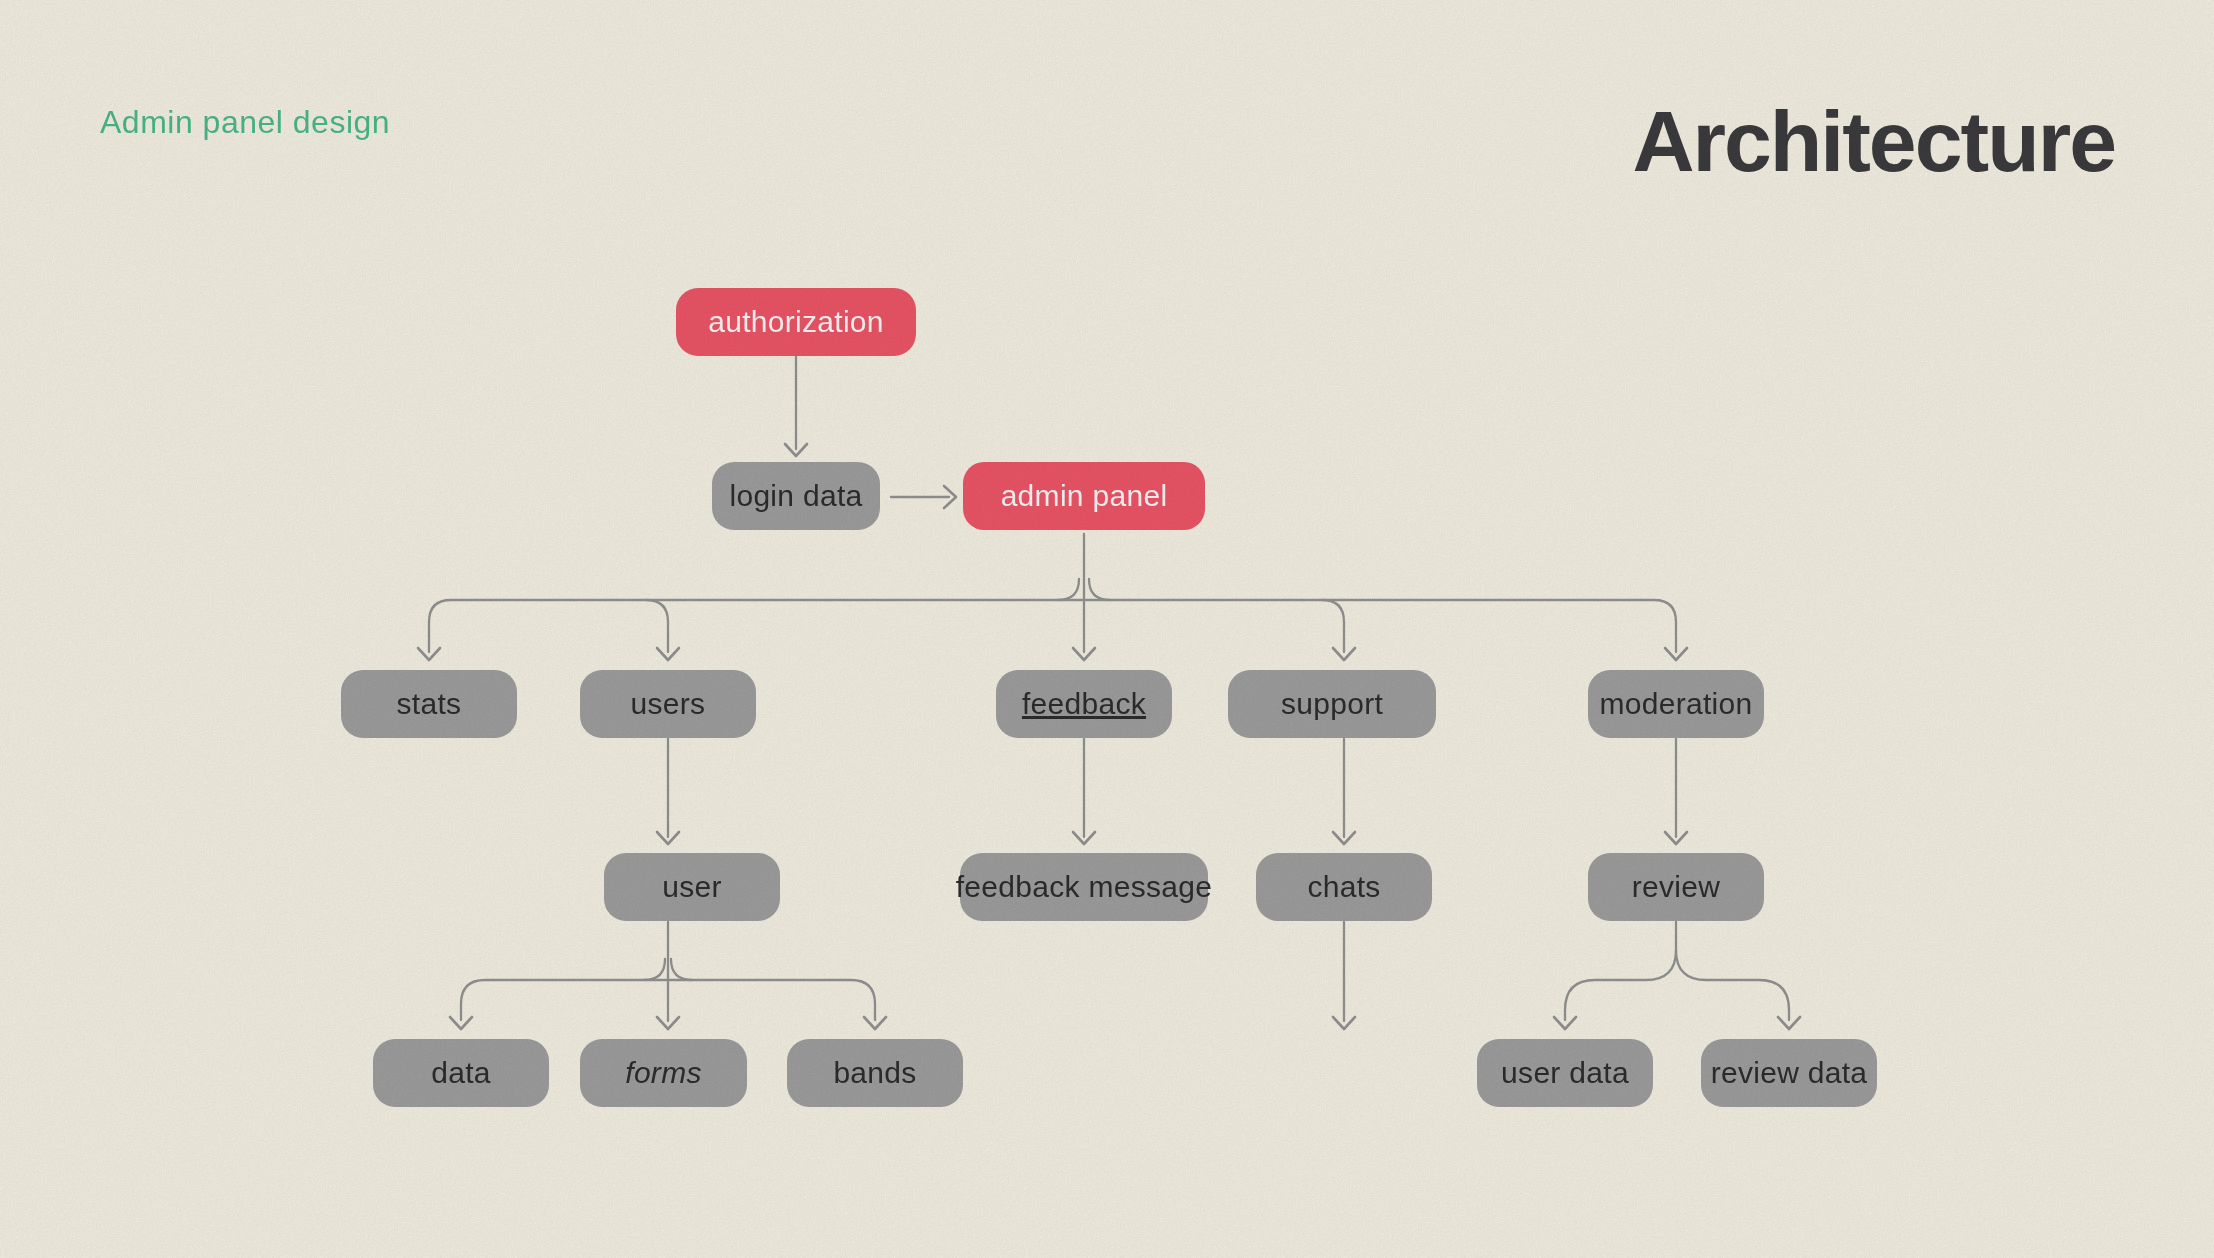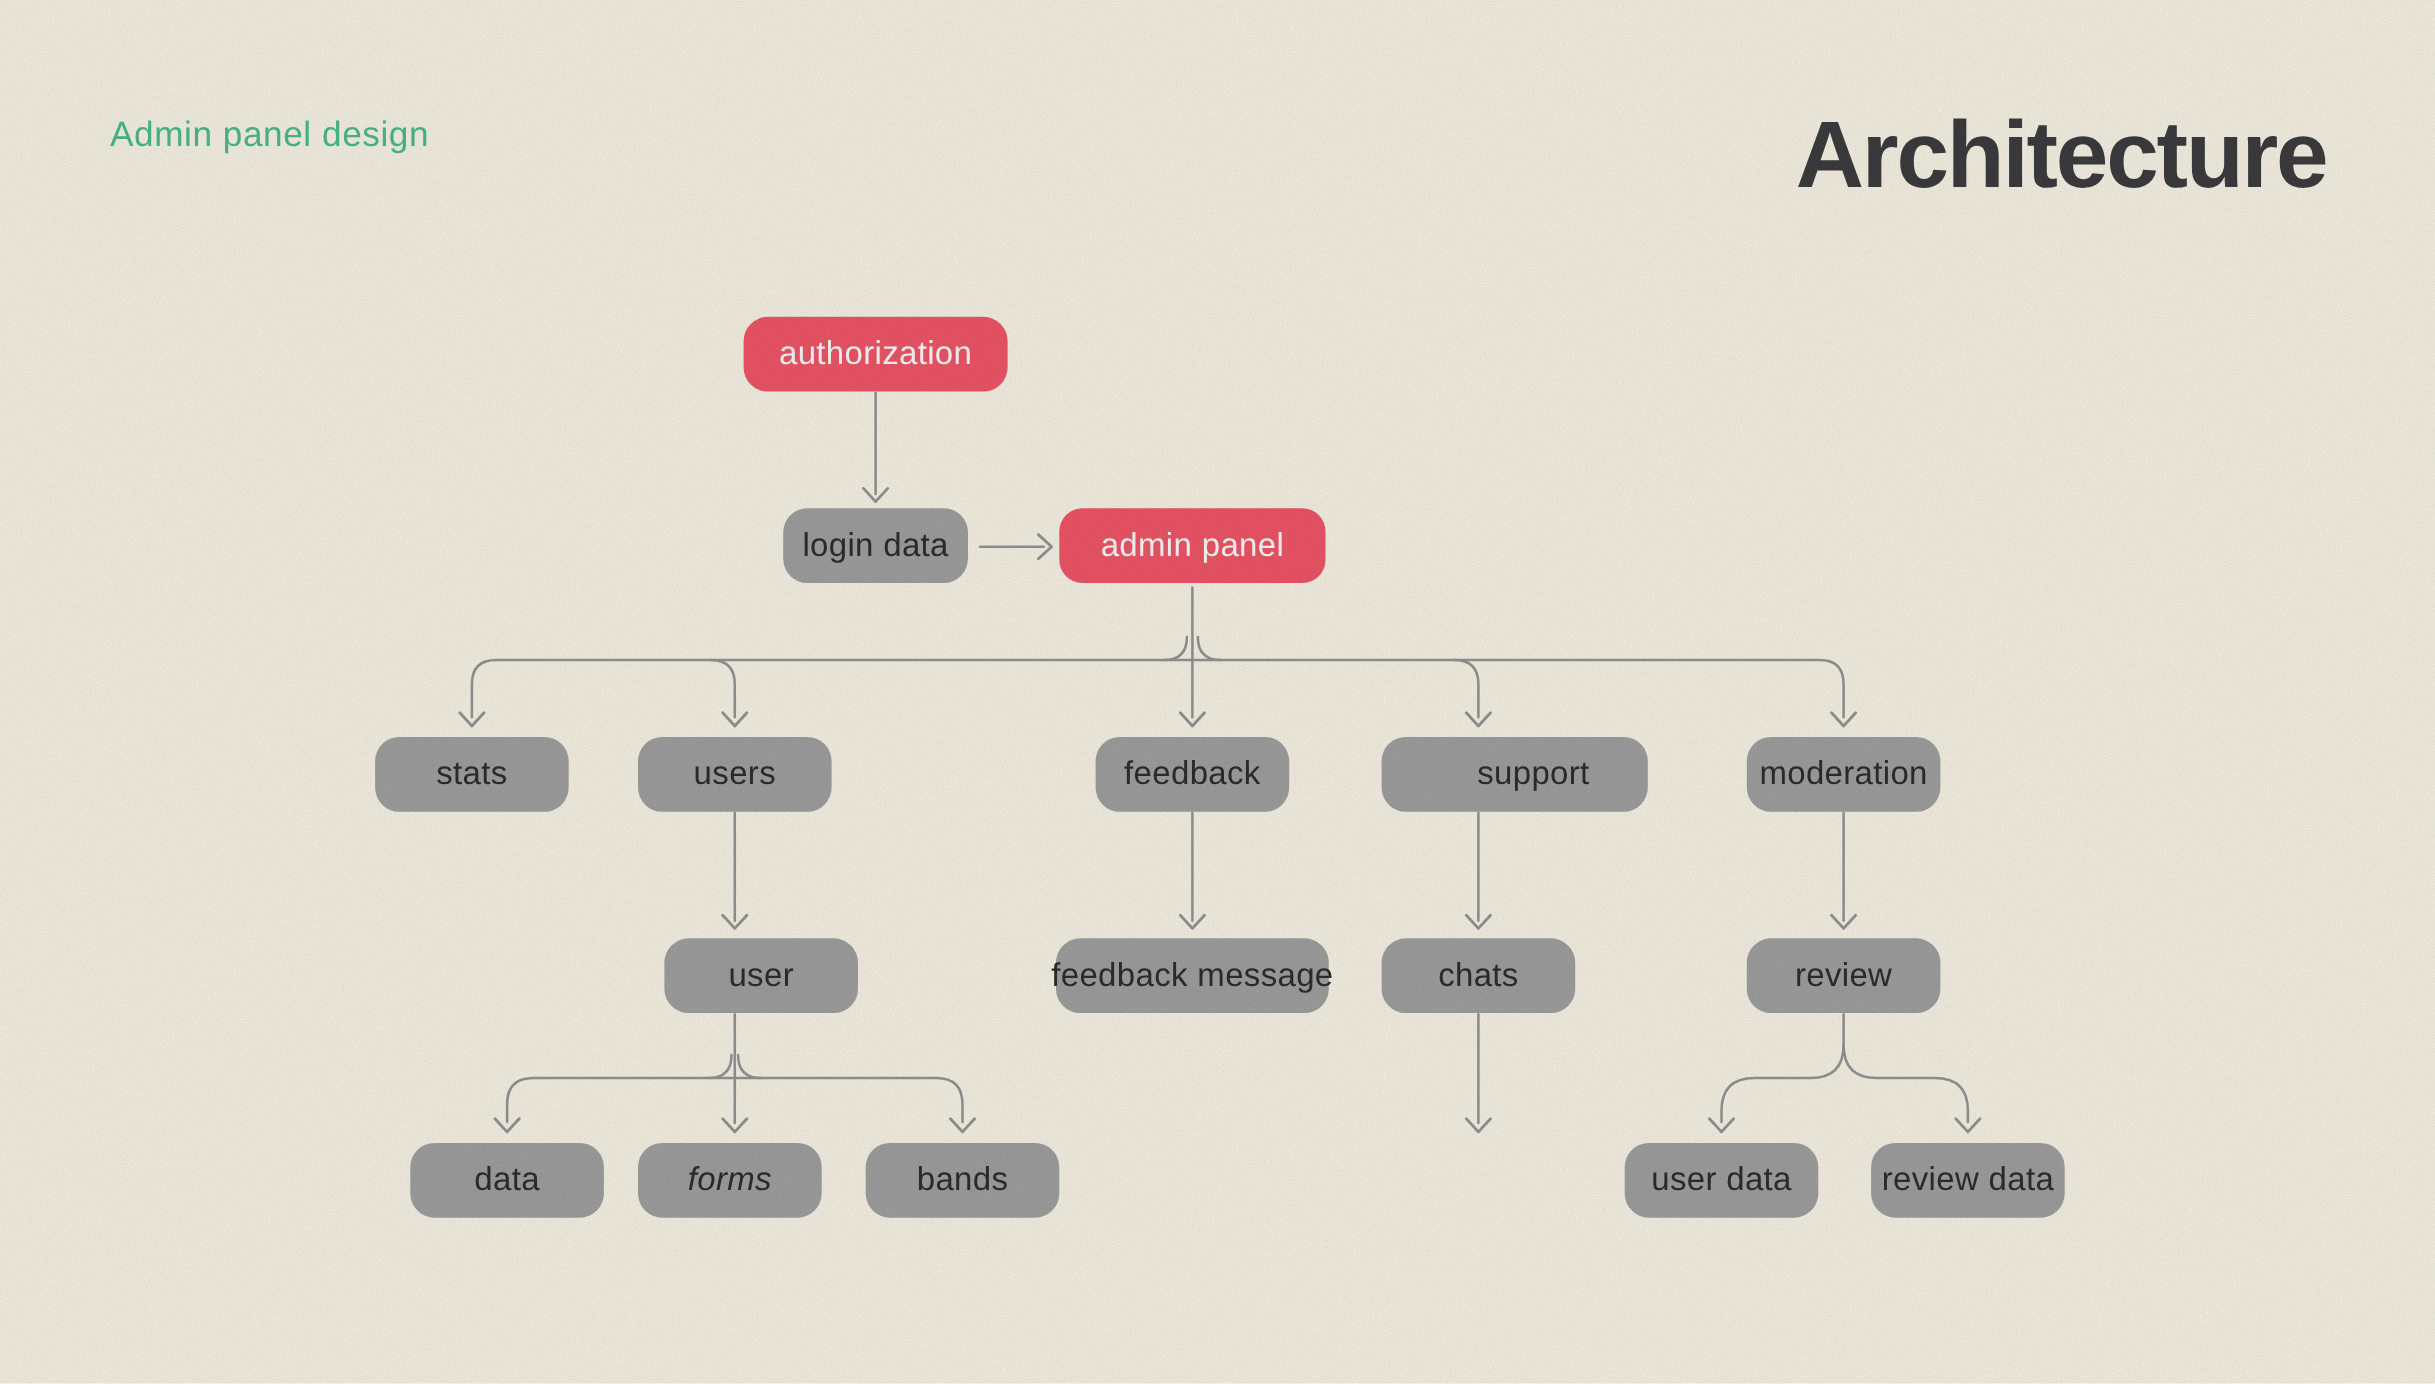--- a/index.html
+++ b/index.html
@@ -123,22 +123,22 @@
     <path class="chev" d="M 1554 1017 L 1565 1029 L 1576 1017"></path>
     <path class="chev" d="M 1778 1017 L 1789 1029 L 1800 1017"></path>
   </svg>
 
   <div class="node accent" style="left:676px; top:288px; width:240px;">authorization</div>
   <div class="node" style="left:712px; top:462px; width:168px;">login data</div>
   <div class="node accent" style="left:963px; top:462px; width:242px;border-radius:21px;">admin panel</div>
 
   <div class="node" style="left:341px; top:670px; width:176px;">stats</div>
   <div class="node" style="left:580px; top:670px; width:176px;">users</div>
-  <div class="node" style="left:996px; top:670px; width:176px;">feedback</div>
-  <div class="node" style="left:1256px; top:670px; width:208px;padding-left:34px;">support</div>
+  <div class="node" style="left:996px; top:670px; width:176px;text-decoration:underline;">feedback</div>
+  <div class="node" style="left:1228px; top:670px; width:208px;">support</div>
   <div class="node" style="left:1588px; top:670px; width:176px;">moderation</div>
 
   <div class="node" style="left:604px; top:853px; width:176px;">user</div>
   <div class="node" style="left:960px; top:853px; width:248px;">feedback message</div>
   <div class="node" style="left:1256px; top:853px; width:176px;">chats</div>
   <div class="node" style="left:1588px; top:853px; width:176px;">review</div>
 
   <div class="node" style="left:373px; top:1039px; width:176px;">data</div>
   <div class="node" style="left:580px; top:1039px; width:167px;font-style:italic;">forms</div>
   <div class="node" style="left:787px; top:1039px; width:176px;">bands</div>

